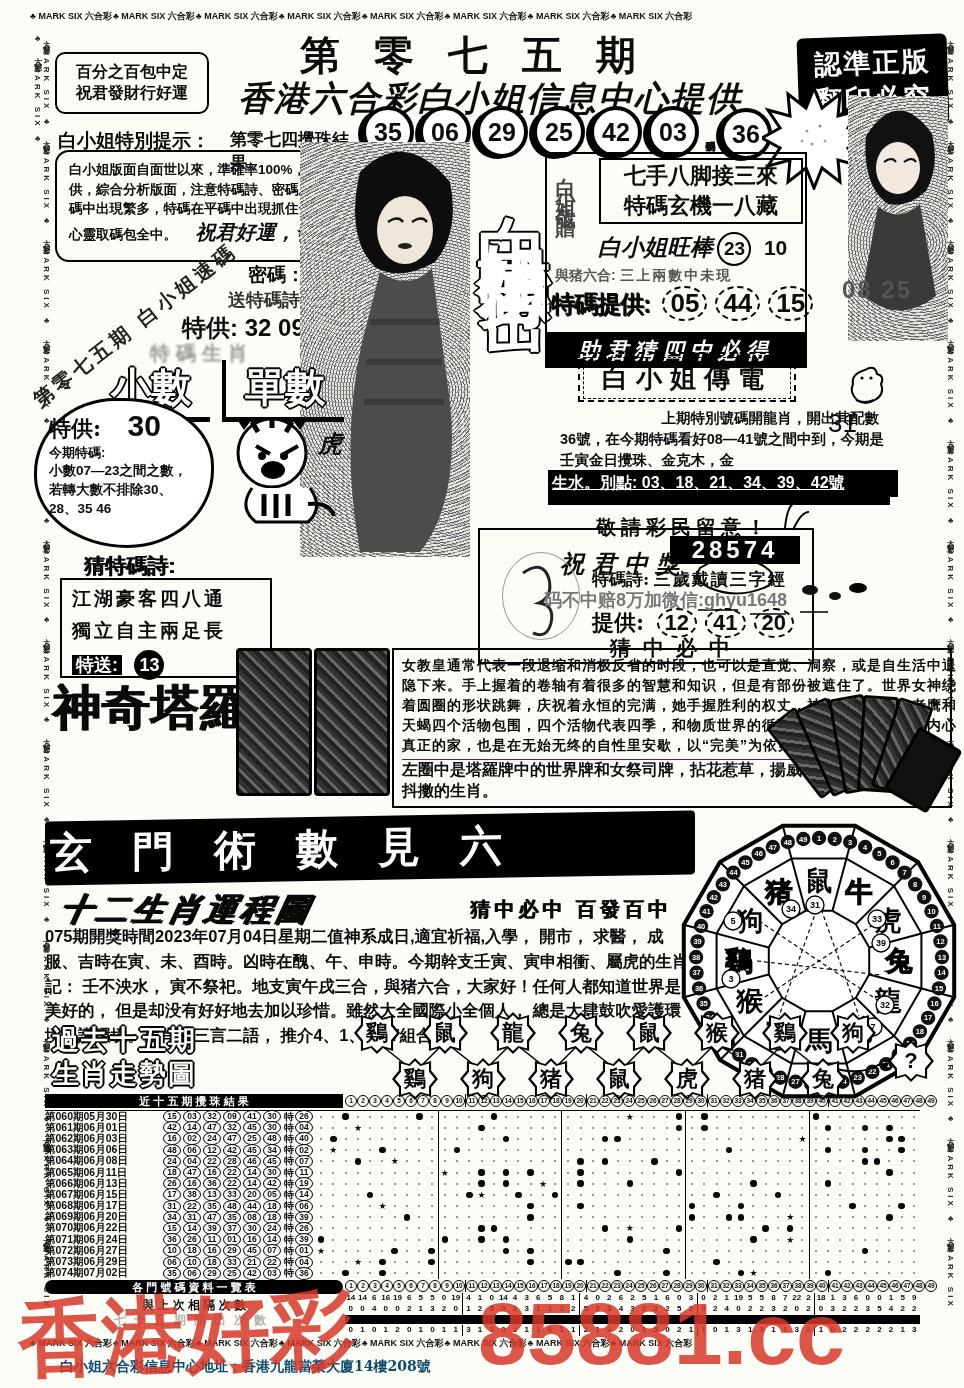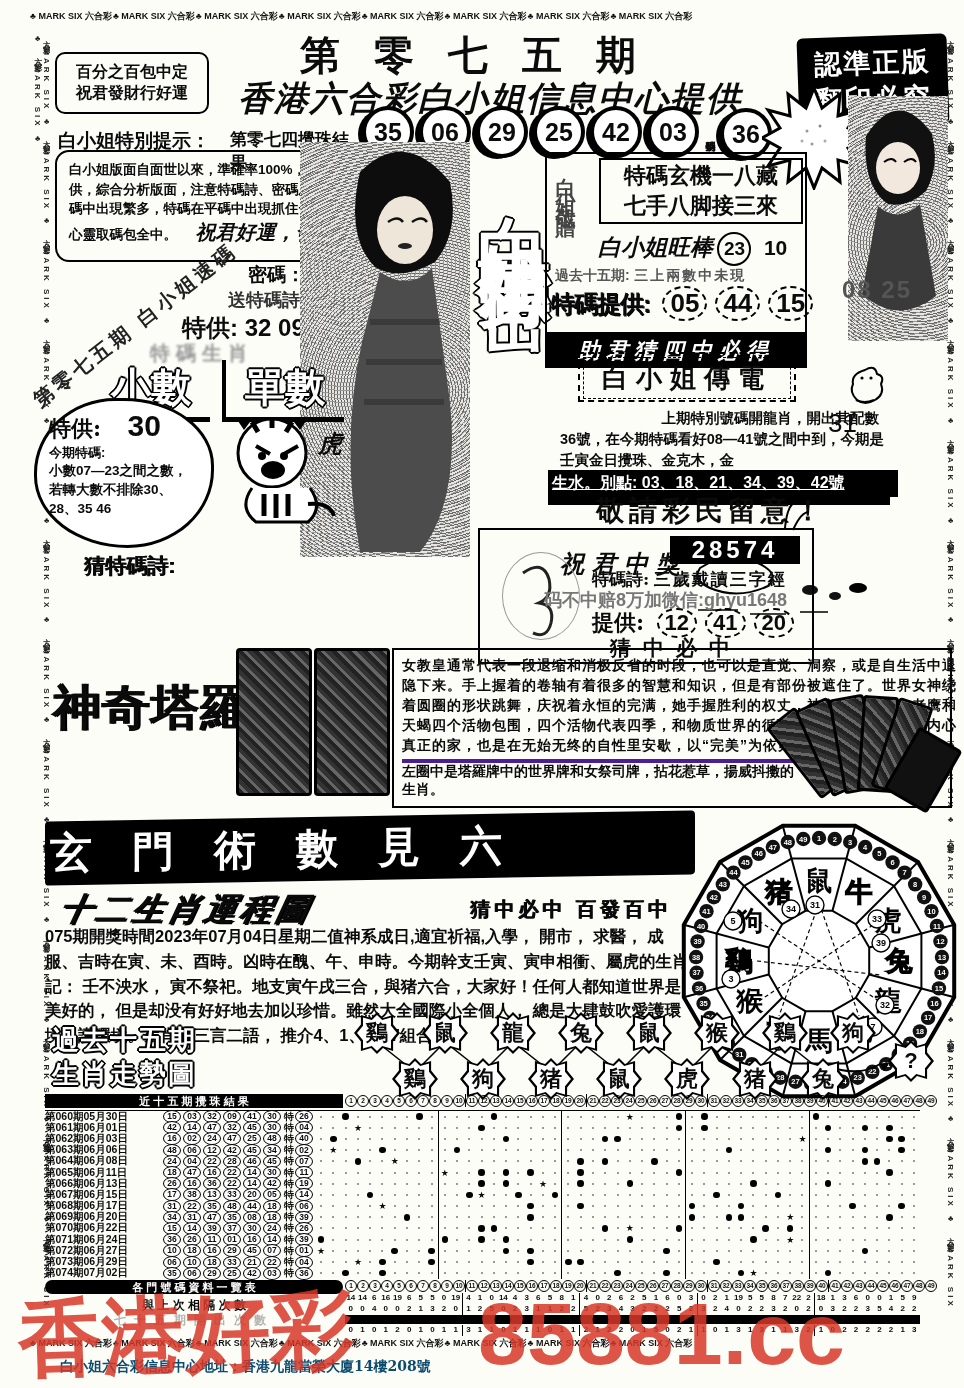--- a/index.html
+++ b/index.html
@@ -143,51 +143,51 @@
     <ellipse cx="105" cy="104" rx="7" ry="3" fill="#222"></ellipse>
     <path d="M80 130 Q110 150 132 126 L150 260 Q160 360 120 410 L60 410 Q40 300 62 200Z" fill="#4c4c4c"></path>
     <path d="M70 180 h70 M66 220 h76 M64 260 h80" stroke="#2a2a2a" stroke-width="6" opacity=".5"></path>
       </svg>
   </div>
   <div class="abs b outline serif" style="left:468px;top:158px;width:84px;font-size:74px;writing-mode:vertical-rl;letter-spacing:14px;line-height:1;">白小姐傳密</div>
 
   <div class="abs boxframe" style="left:545px;top:152px;width:262px;height:182px;padding:4px;box-sizing:border-box;">
     <div class="abs b serif" style="left:6px;top:8px;writing-mode:vertical-rl;font-size:20px;letter-spacing:10px;color:#444;">白小姐敬贈</div>
     <div class="abs boxframe ctr" style="left:52px;top:4px;width:200px;height:62px;display:flex;flex-direction:column;justify-content:center;">
+      <div class="b" style="font-size:22px;">七手八脚接三來</div>
       <div class="b" style="font-size:22px;">特碼玄機一八藏</div>
-      <div class="b" style="font-size:22px;">七手八脚接三來</div>
     </div>
     <div class="abs" style="left:8px;top:78px;white-space:nowrap;">
       <span class="b serif it" style="font-size:23px;margin-left:43px;">白小姐旺棒</span>
       <span class="circ23 b" style="font-size:19px;">23</span>
       <span class="b" style="font-size:21px;margin-left:8px;">10</span>
     </div>
     <div class="abs" style="left:8px;top:112px;white-space:nowrap;color:#555;">
-      <span class="b" style="font-size:14px;">過去十五期:</span>
+      <span class="b" style="font-size:14px;">與猪六合:</span>
       <span class="b" style="font-size:14px;letter-spacing:2px;">三上兩數中未現</span>
     </div>
     <div class="abs" style="left:4px;top:132px;white-space:nowrap;">
       <span class="b" style="font-size:24px;letter-spacing:-1px;text-shadow:1px 1px 0 #000;">特碼提供:</span>
       <span id="provides1"><span class="cloudnum" style="font-size: 26px; margin-left: 8px; border-style: dashed;">05</span><span class="cloudnum" style="font-size: 26px; margin-left: 8px; border-style: dashed;">44</span><span class="cloudnum" style="font-size: 26px; margin-left: 8px; border-style: dashed;">15</span></span>
     </div>
   </div>
   <div class="abs blackbox" style="left:545px;top:334px;width:262px;height:34px;display:flex;align-items:center;justify-content:center;">
     <span class="b serif it" style="font-size:22px;letter-spacing:6px;">助君猜四中必得</span>
   </div>
   <div class="abs b" style="left:842px;top:276px;font-size:24px;color:#555;letter-spacing:2px;">08   25</div>
 
   <div class="abs" style="left:578px;top:352px;width:218px;height:50px;border:2px dashed #000;padding:3px;box-sizing:border-box;">
     <div style="border:1.5px dashed #000;height:100%;display:flex;align-items:center;justify-content:center;">
       <span class="b serif" style="font-size:26px;letter-spacing:8px;">白小姐傳電</span>
     </div>
   </div>
   <div class="abs b" style="left:560px;top:408px;width:330px;font-size:14.5px;line-height:1.45;text-indent:7em;">上期特別號碼開龍肖，開出其配數36號，在今期特碼看好08—41號之間中到，今期是壬寅金日攪珠、金克木，金</div>
   <div class="abs blackbox b" style="left:548px;top:470px;width:342px;font-size:16px;padding:3px 4px;text-decoration:underline;">生水。別點: 03、18、21、34、39、42號</div>
   <div class="abs blackbox" style="left:548px;top:492px;width:342px;height:13px;"></div>
-  <div class="abs b serif" style="left:596px;top:492px;font-size:28px;letter-spacing:5px;">敬請彩民留意！</div>
+  <div class="abs b serif" style="left:596px;top:514px;font-size:20px;letter-spacing:5px;">敬請彩民留意！</div>
   <div class="abs b serif it" style="left:560px;top:548px;font-size:24px;letter-spacing:8px;">祝君中獎</div>
   <svg class="abs" style="left:842px;top:362px;" width="46" height="46" viewBox="0 0 46 46">
     <path d="M23 8 q10 -6 12 4 q8 2 4 10 q4 10 -6 16 q-10 6 -18 0 q-8 -8 -4 -16 q-2 -10 12 -14Z" fill="none" stroke="#000" stroke-width="2"></path>
     <circle cx="20" cy="16" r="1.6" fill="#000"></circle>
       <circle cx="29" cy="16" r="1.6" fill="#000"></circle>
     <path d="M14 38 q8 4 18 0" stroke="#000" fill="none" stroke-width="2"></path>
   </svg>
   <div class="abs" style="left:828px;top:408px;font-size:26px;">31</div>
 
   <svg class="abs" style="left:690px;top:498px;" width="210" height="125" viewBox="0 0 210 125">
@@ -220,20 +220,28 @@
   </svg>
 
   <div class="abs" style="left:34px;top:398px;width:180px;height:150px;border:3px solid #000;border-radius:45% 50% 48% 52%/50% 45% 52% 48%;padding:8px 12px;box-sizing:border-box;background:#fff;">
     <span class="b serif" style="font-size:22px;">特供:</span>
     <span class="b" style="font-size:30px;margin-left:22px;">30</span>
     <div class="b" style="font-size:13px;">今期特碼:</div>
     <div class="b" style="font-size:13.5px;line-height:1.4;">小數07—23之間之數，若轉大數不排除30、28、35 46</div>
   </div>
 
   <div class="abs b" style="left:84px;top:552px;font-size:21px;text-shadow:1px 0 #000;">猜特碼詩:</div>
+  <div class="abs boxframe" style="left:60px;top:578px;width:212px;height:100px;padding:6px 10px;box-sizing:border-box;">
+    <div class="b serif" style="font-size:19px;letter-spacing:3px;">江湖豪客四八通</div>
+    <div class="b serif" style="font-size:19px;letter-spacing:3px;margin-top:6px;">獨立自主兩足長</div>
+    <div style="margin-top:6px;">
+      <span class="blackbox b" style="font-size:18px;padding:0 4px;">特送:</span>
+      <span class="b" style="display:inline-block;width:30px;height:30px;line-height:30px;border-radius:50%;background:#000;color:#fff;text-align:center;font-size:18px;margin-left:8px;">13</span>
+    </div>
+  </div>
 
   <div class="abs boxframe" style="left:478px;top:528px;width:332px;height:132px;">
     <div class="abs" style="left:22px;top:22px;width:76px;height:86px;border:1.5px solid #999;border-radius:50%;">
       <svg width="76" height="86">
           <path d="M20 20 q20 -14 26 6 q4 18 -10 24 q16 2 12 20 q-4 16 -18 10" fill="none" stroke="#222" stroke-width="3"></path>
         </svg>
     </div>
     <div class="abs blackbox b ctr" style="left:190px;top:6px;width:130px;font-size:24px;letter-spacing:4px;">28574</div>
     <div class="abs" style="left:112px;top:38px;white-space:nowrap;">
       <span class="b serif" style="font-size:17px;">特碼詩:</span>
@@ -245,21 +253,21 @@
       <span id="provides2"><span class="cloudnum" style="font-size: 22px; margin-left: 8px; border-style: dashed;">12</span><span class="cloudnum" style="font-size: 22px; margin-left: 8px; border-style: dashed;">41</span><span class="cloudnum" style="font-size: 22px; margin-left: 8px; border-style: dashed;">20</span></span>
     </div>
     <div class="abs b serif" style="left:130px;top:104px;font-size:21px;letter-spacing:12px;">猜中必中</div>
   </div>
 
   <div class="abs b" style="left:52px;top:676px;font-size:48px;letter-spacing:1px;text-shadow:2px 0 #000;">神奇塔羅牌</div>
   <div class="abs card" style="left:236px;top:648px;width:70px;height:142px;"></div>
   <div class="abs card" style="left:314px;top:648px;width:70px;height:142px;"></div>
   <div class="abs boxframe" style="left:392px;top:648px;width:560px;height:160px;padding:6px 8px;box-sizing:border-box;">
     <div class="b" style="font-size:14px;line-height:1.42;letter-spacing:1px;width:555px;">女教皇通常代表一段退缩和消极反省的时段，也可以是直觉、洞察，或是自生活中退隐下来。手上握着的卷轴有着很多的智慧和知识，但是有部份被遮住了。世界女神绕着圆圈的形状跳舞，庆祝着永恒的完满，她手握胜利的权丈，被金牛、狮子、老鹰和天蝎四个活物包围，四个活物代表四季，和物质世界的循环，世界的成功是回到内心真正的家，也是在无始无终的自性里安歇，以“完美”为依归。</div>
-    <div class="b" style="font-size:14px;margin-top:4px;border-top:4px solid #4c1d95;width:400px;">左圈中是塔羅牌中的世界牌和女祭司牌，拈花惹草，揚威抖擻的生肖。</div>
+    <div class="b" style="font-size:16px;margin-top:4px;border-top:1px solid #4c1d95;width:400px;">左圈中是塔羅牌中的世界牌和女祭司牌，拈花惹草，揚威抖擻的生肖。</div>
   </div>
   <div class="abs" style="left:790px;top:690px;width:160px;height:120px;">
     <div class="card" style="left:0;top:18px;width:30px;height:84px;transform:rotate(-38deg);"></div>
     <div class="card" style="left:22px;top:10px;width:30px;height:88px;transform:rotate(-24deg);"></div>
     <div class="card" style="left:46px;top:6px;width:30px;height:90px;transform:rotate(-10deg);"></div>
     <div class="card" style="left:70px;top:6px;width:30px;height:90px;transform:rotate(4deg);"></div>
     <div class="card" style="left:94px;top:10px;width:30px;height:88px;transform:rotate(18deg);"></div>
     <div class="card" style="left:108px;top:44px;width:44px;height:66px;transform:rotate(30deg);background:#111;"></div>
   </div>
 

